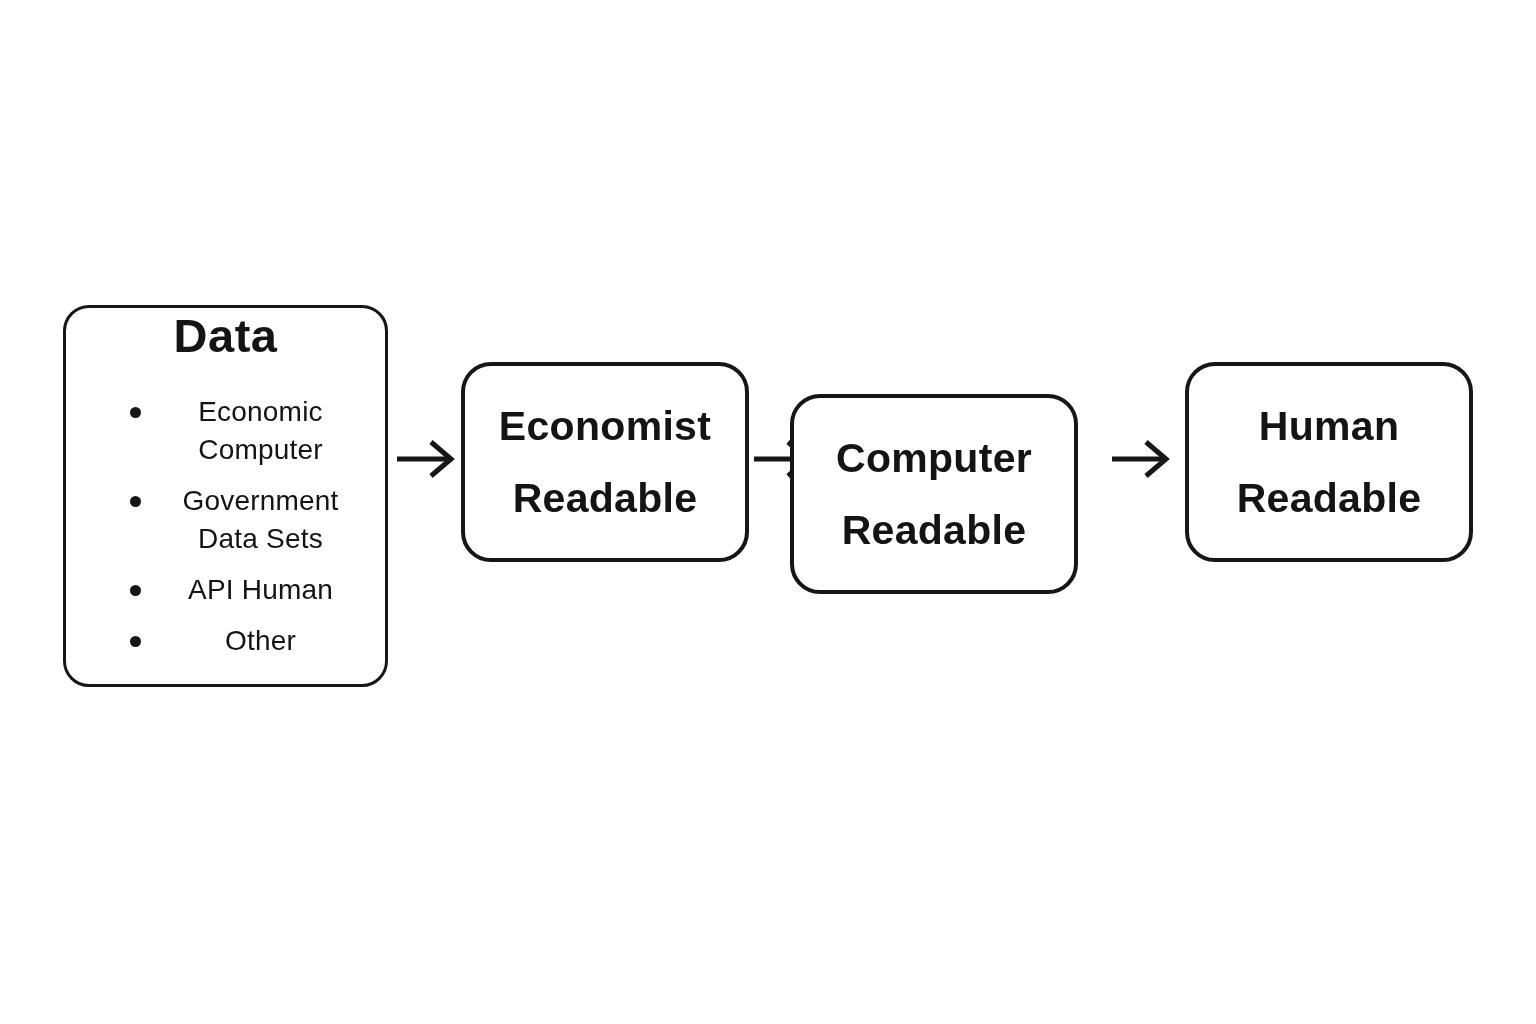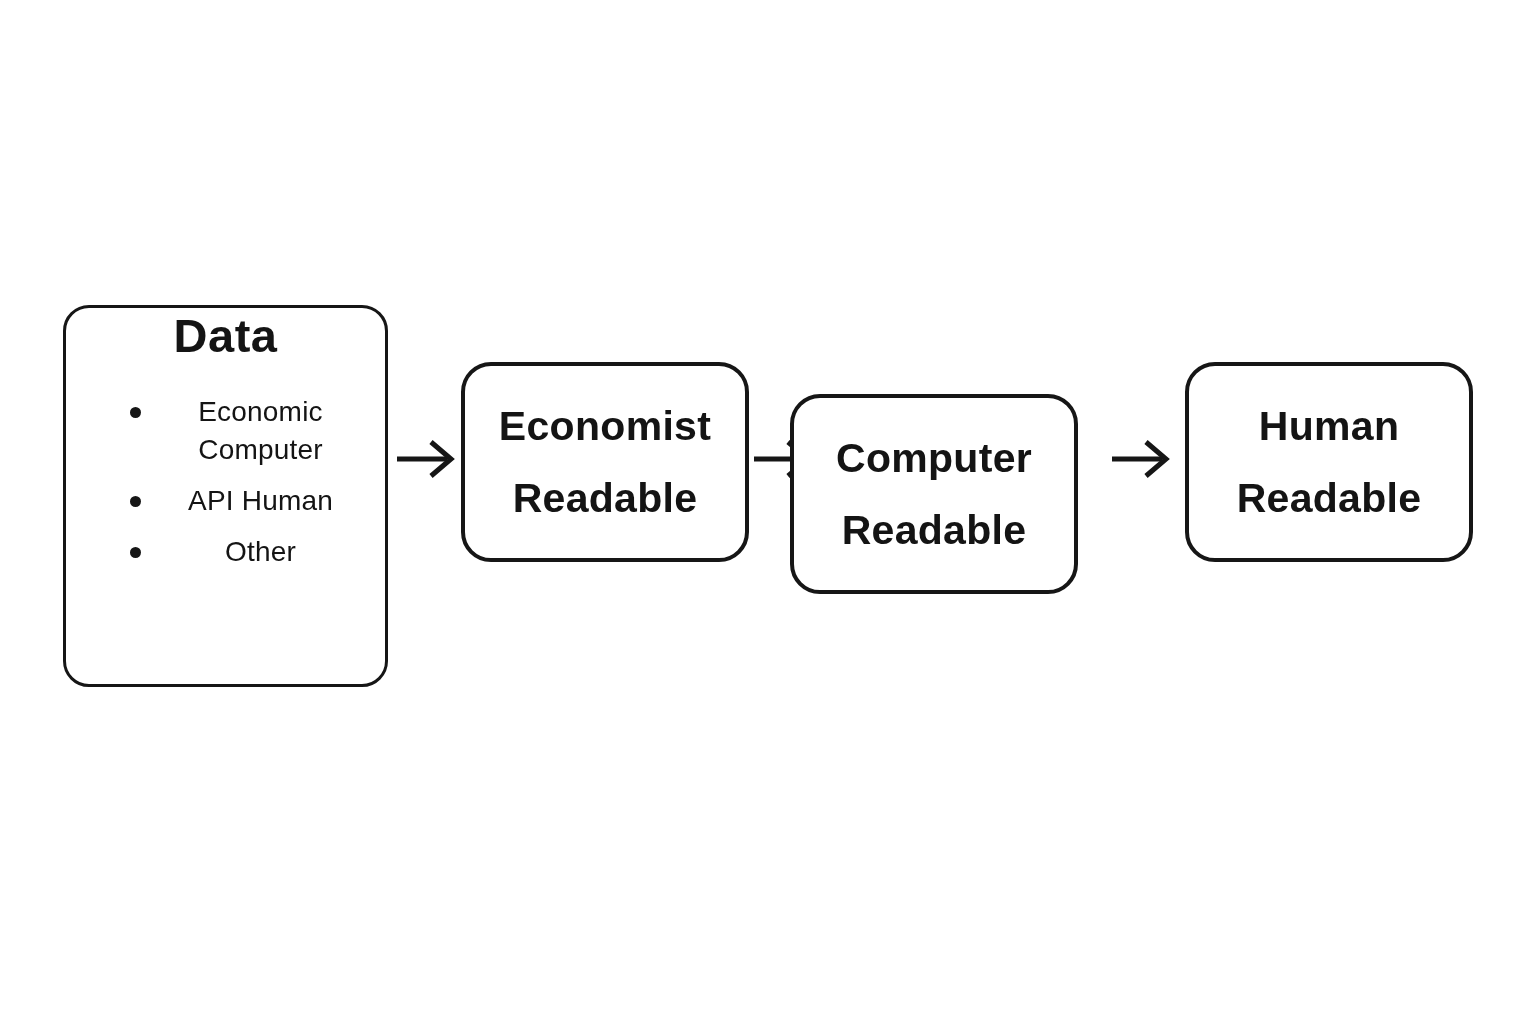--- a/index.html
+++ b/index.html
@@ -85,20 +85,21 @@
 </style>
 </head>
 <body>
 
 <div class="canvas">
 
   <div class="box data-box">
     <div class="box-title">Data</div>
     <ul class="bullet-list">
       <li>Economic Computer</li>
+      <li>Government Data Sets</li>
       <li>API Human</li>
       <li>Other</li>
     </ul>
   </div>
 
   <div class="arrow arrow-1">
     <svg viewBox="0 0 62 46" fill="none">
       <path d="M2 23 H52" stroke="#161616" stroke-width="5"></path>
       <path d="M36 6 L56 23 L36 40" stroke="#161616" stroke-width="5" fill="none" stroke-linejoin="miter"></path>
     </svg>

